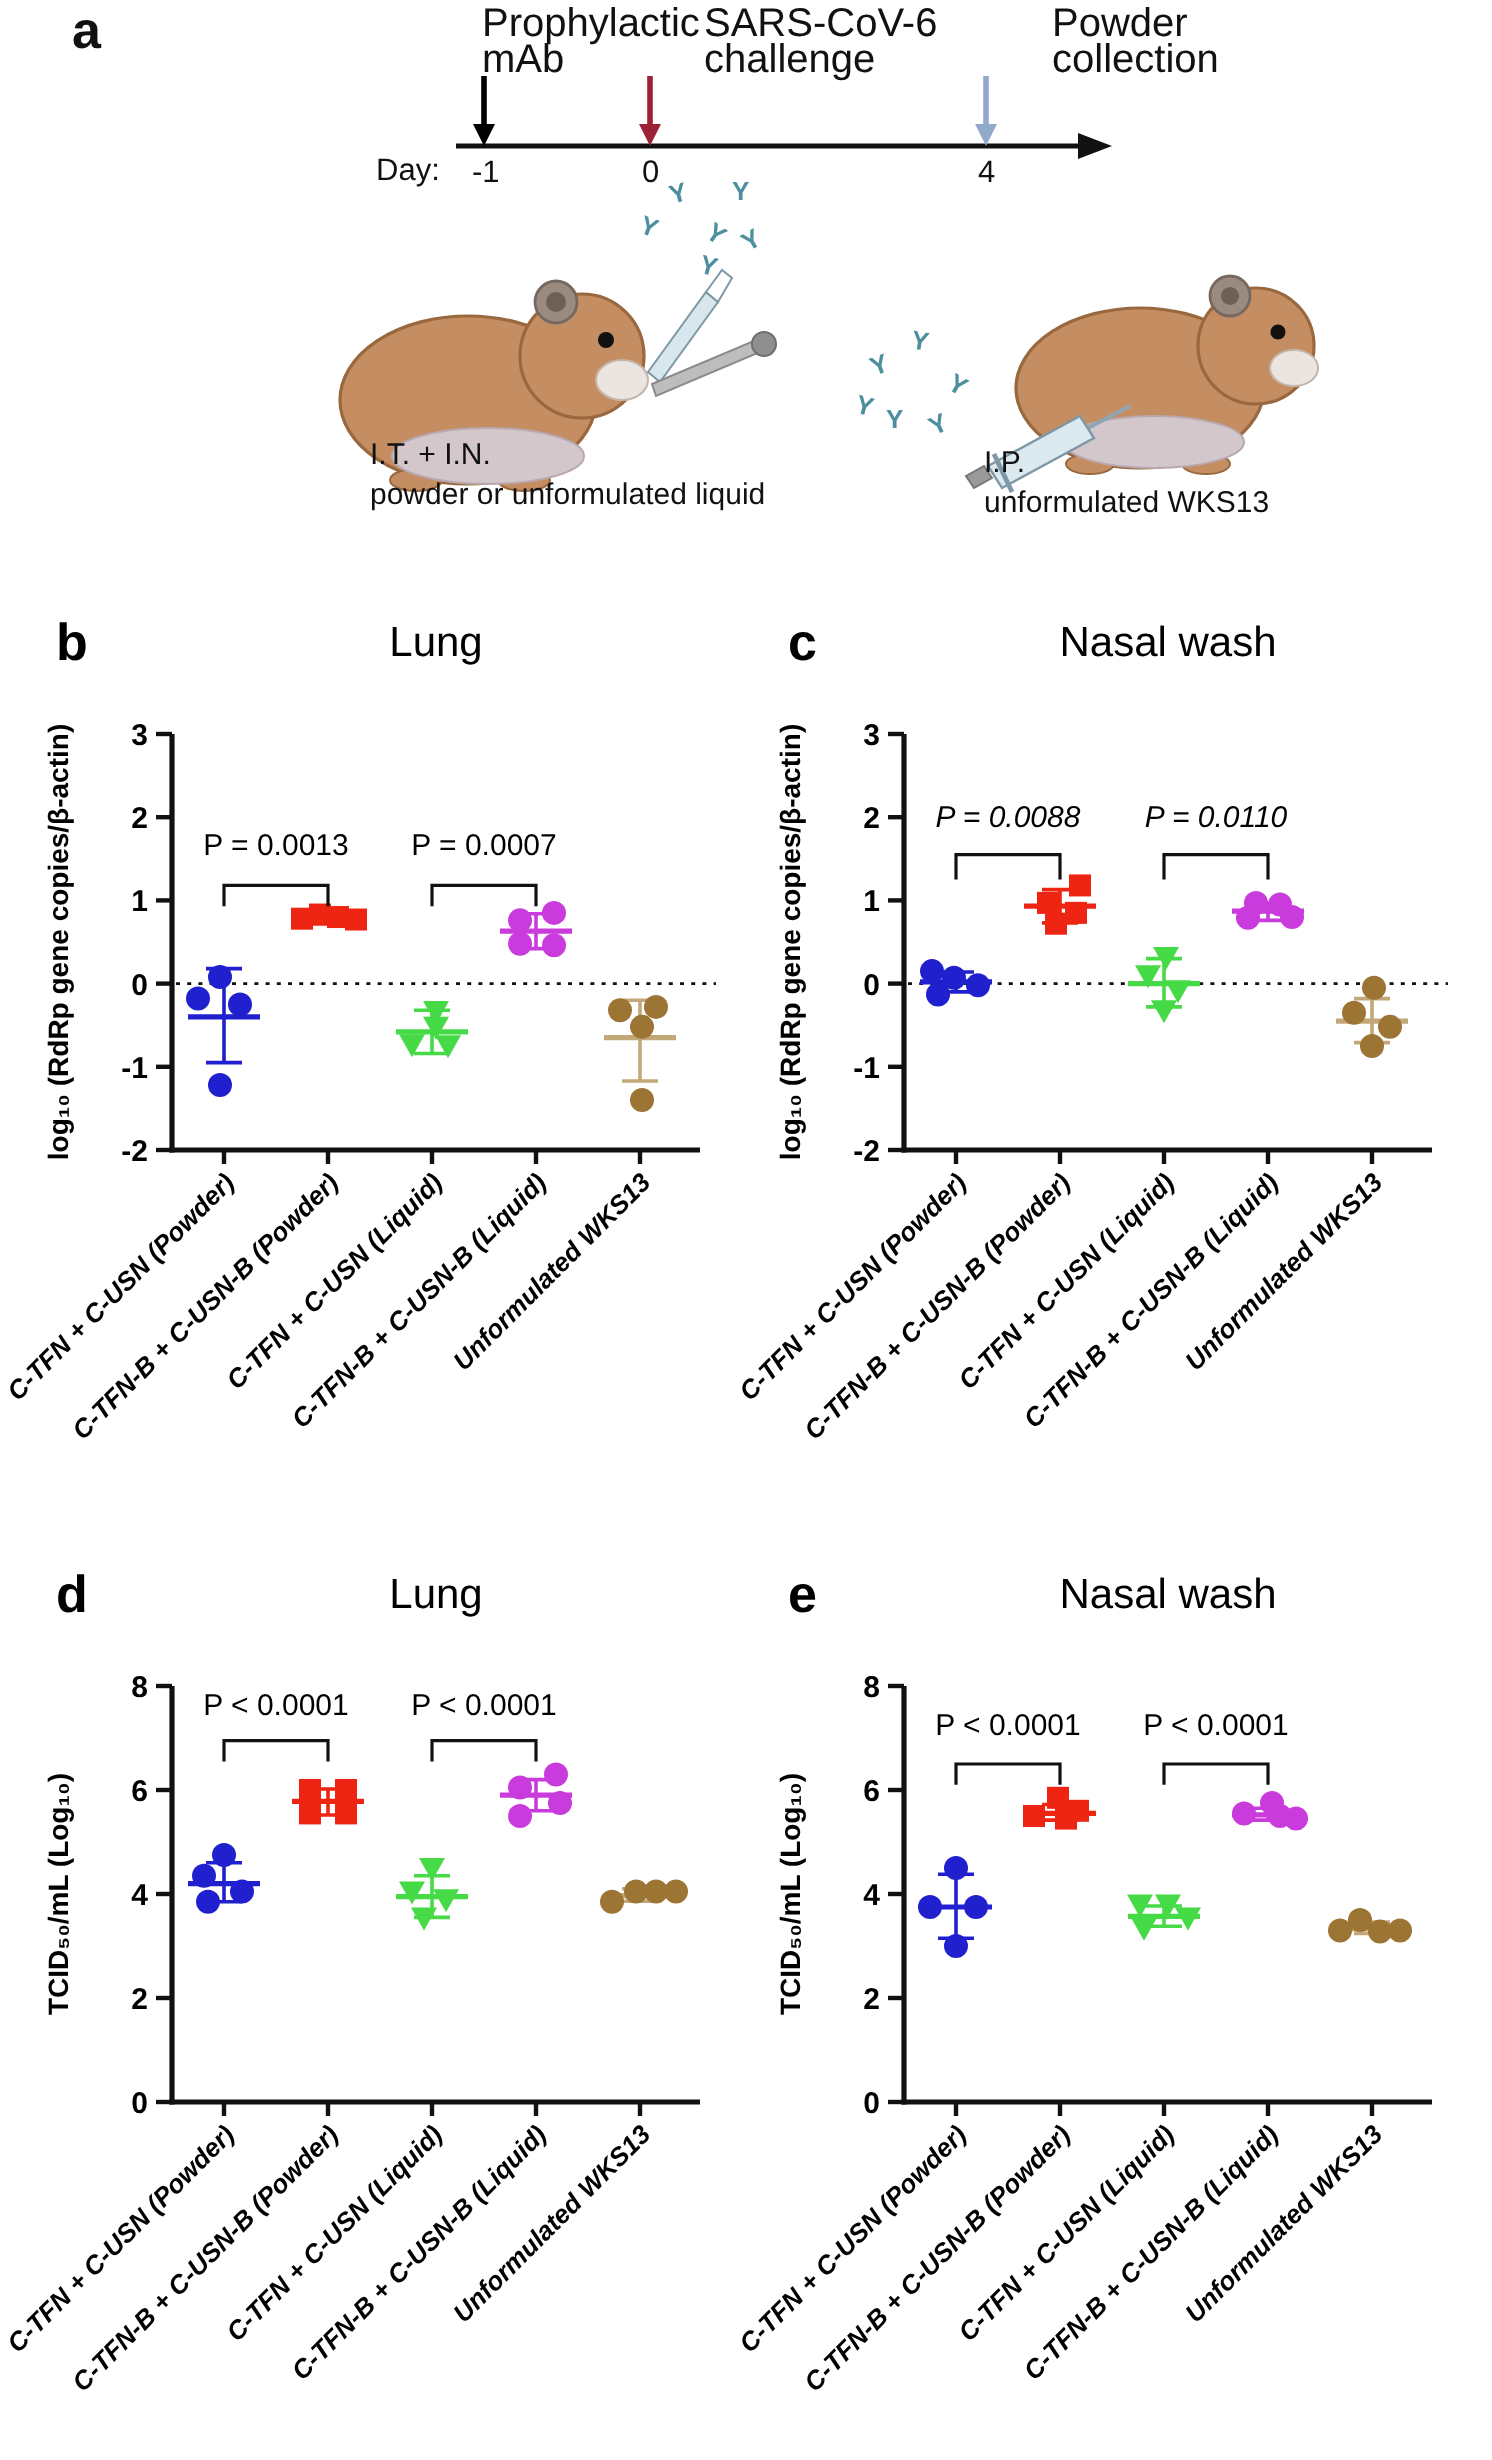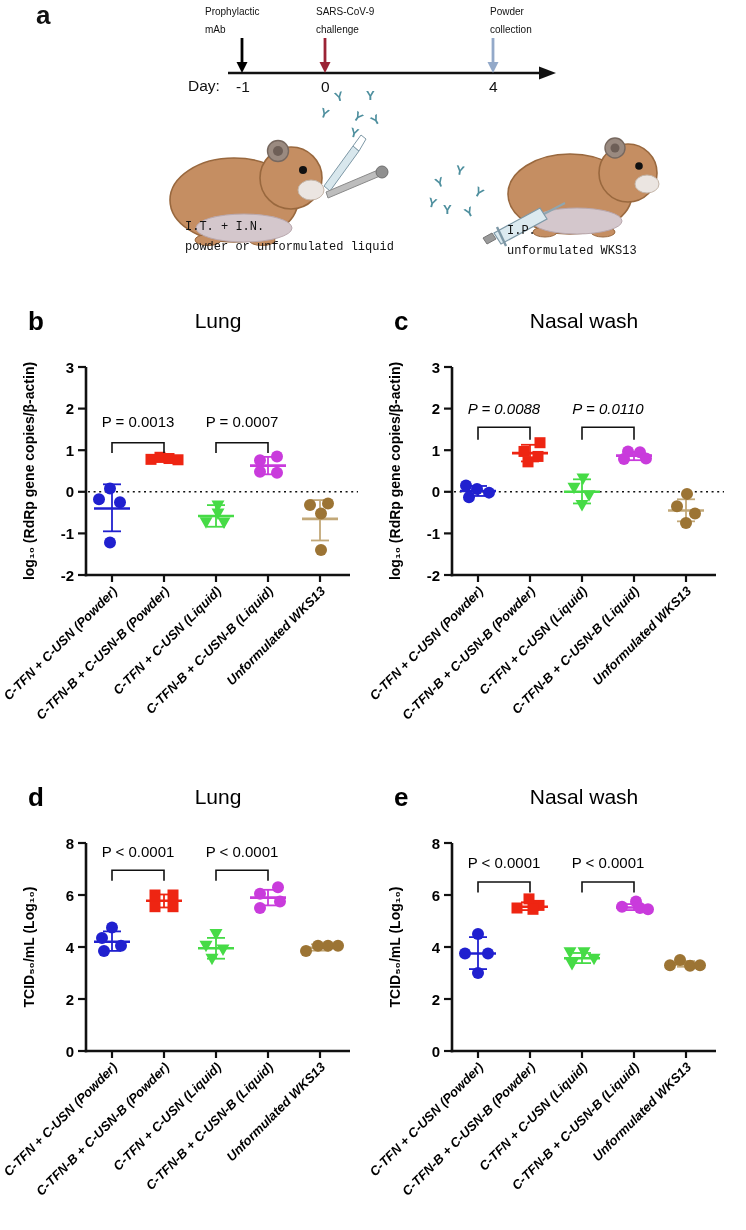--- a/index.html
+++ b/index.html
@@ -1,28 +1,28 @@
 <!DOCTYPE html>
 <html><head>
 <meta charset="utf-8">
 <style>
   html,body{margin:0;padding:0;background:#fff;}
   body{font-family:"Liberation Sans","DejaVu Sans",sans-serif;color:#111;}
   .fig{position:relative;width:746px;height:1230px;background:#fff;overflow:hidden;}
   .plabel{font-weight:bold;font-size:26px;}
   #label-a{position:absolute;left:36px;top:0px;}
-  .evt{position:absolute;top:3px;font-size:10px;line-height:18px;}
+  .evt{position:absolute;top:3px;font-size:20px;line-height:18px;margin-left:36px;}
   #evt0{left:205px;} #evt1{left:316px;} #evt2{left:490px;}
   #tl{position:absolute;left:180px;top:0px;}
   #day-label{position:absolute;left:188px;top:77px;font-size:15.5px;}
   .daynum{position:absolute;top:78px;font-size:15.5px;}
   #day0{left:236px;} #day1{left:321px;} #day2{left:489px;}
-  .route{position:absolute;font-size:12px;line-height:19.5px;font-family:Liberation Mono, monospace;}
+  .route{position:absolute;font-size:15px;line-height:19.5px;}
   #route-left{left:185px;top:218px;}
-  #route-right{left:507px;top:222px;}
+  #route-right{left:492px;top:222px;}
   svg.hamster{position:absolute;}
   #hamster-left{left:156px;top:88px;}
   #hamster-right{left:385px;top:126px;}
   svg.chart{position:absolute;overflow:visible;}
   #chart-b{left:18px;top:292px;}
   #chart-c{left:384px;top:292px;}
   #chart-d{left:18px;top:768px;}
   #chart-e{left:384px;top:768px;}
 </style>
 </head>
@@ -30,21 +30,21 @@
 
 <div class="fig">
 
   <div id="label-a" class="plabel">a</div>
 
   <div class="evt" id="evt0">
     <span>Prophylactic</span><br>
     <span>mAb</span>
   </div>
   <div class="evt" id="evt1">
-    <span>SARS-CoV-9</span><br>
+    <span>SARS-CoV-6</span><br>
     <span>challenge</span>
   </div>
   <div class="evt" id="evt2">
     <span>Powder</span><br>
     <span>collection</span>
   </div>
 
   <svg id="tl" width="400" height="105">
     <line x1="48" y1="73" x2="360" y2="73" stroke="#111" stroke-width="2.6"></line>
     <path d="M359,66.5 L376,73 L359,79.5 Z" fill="#111"></path>

